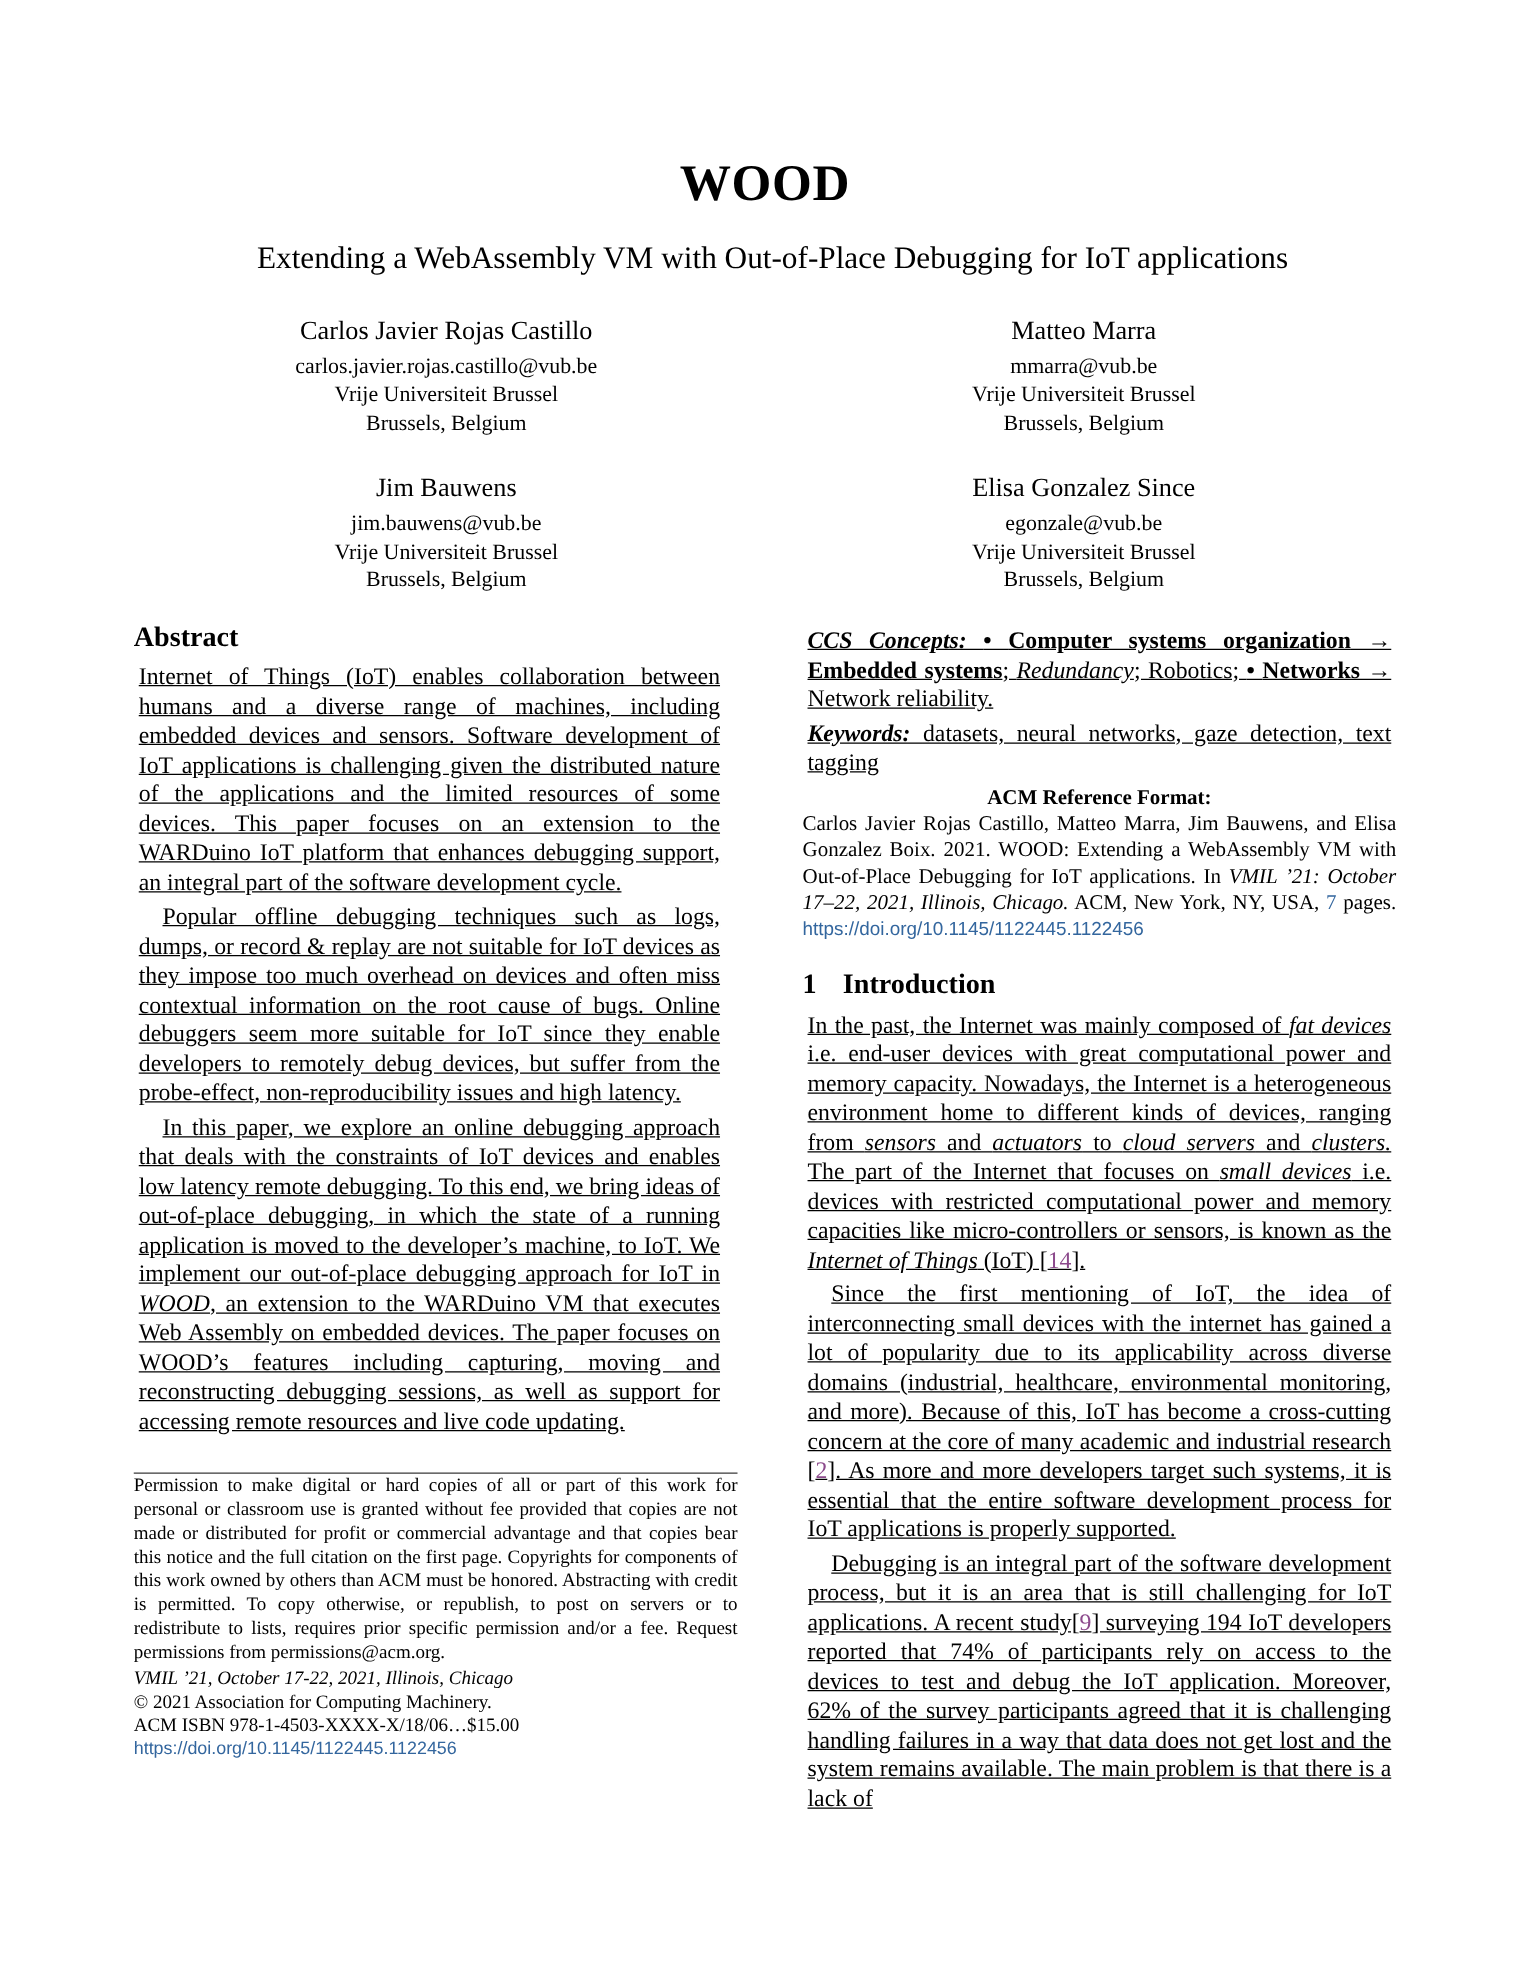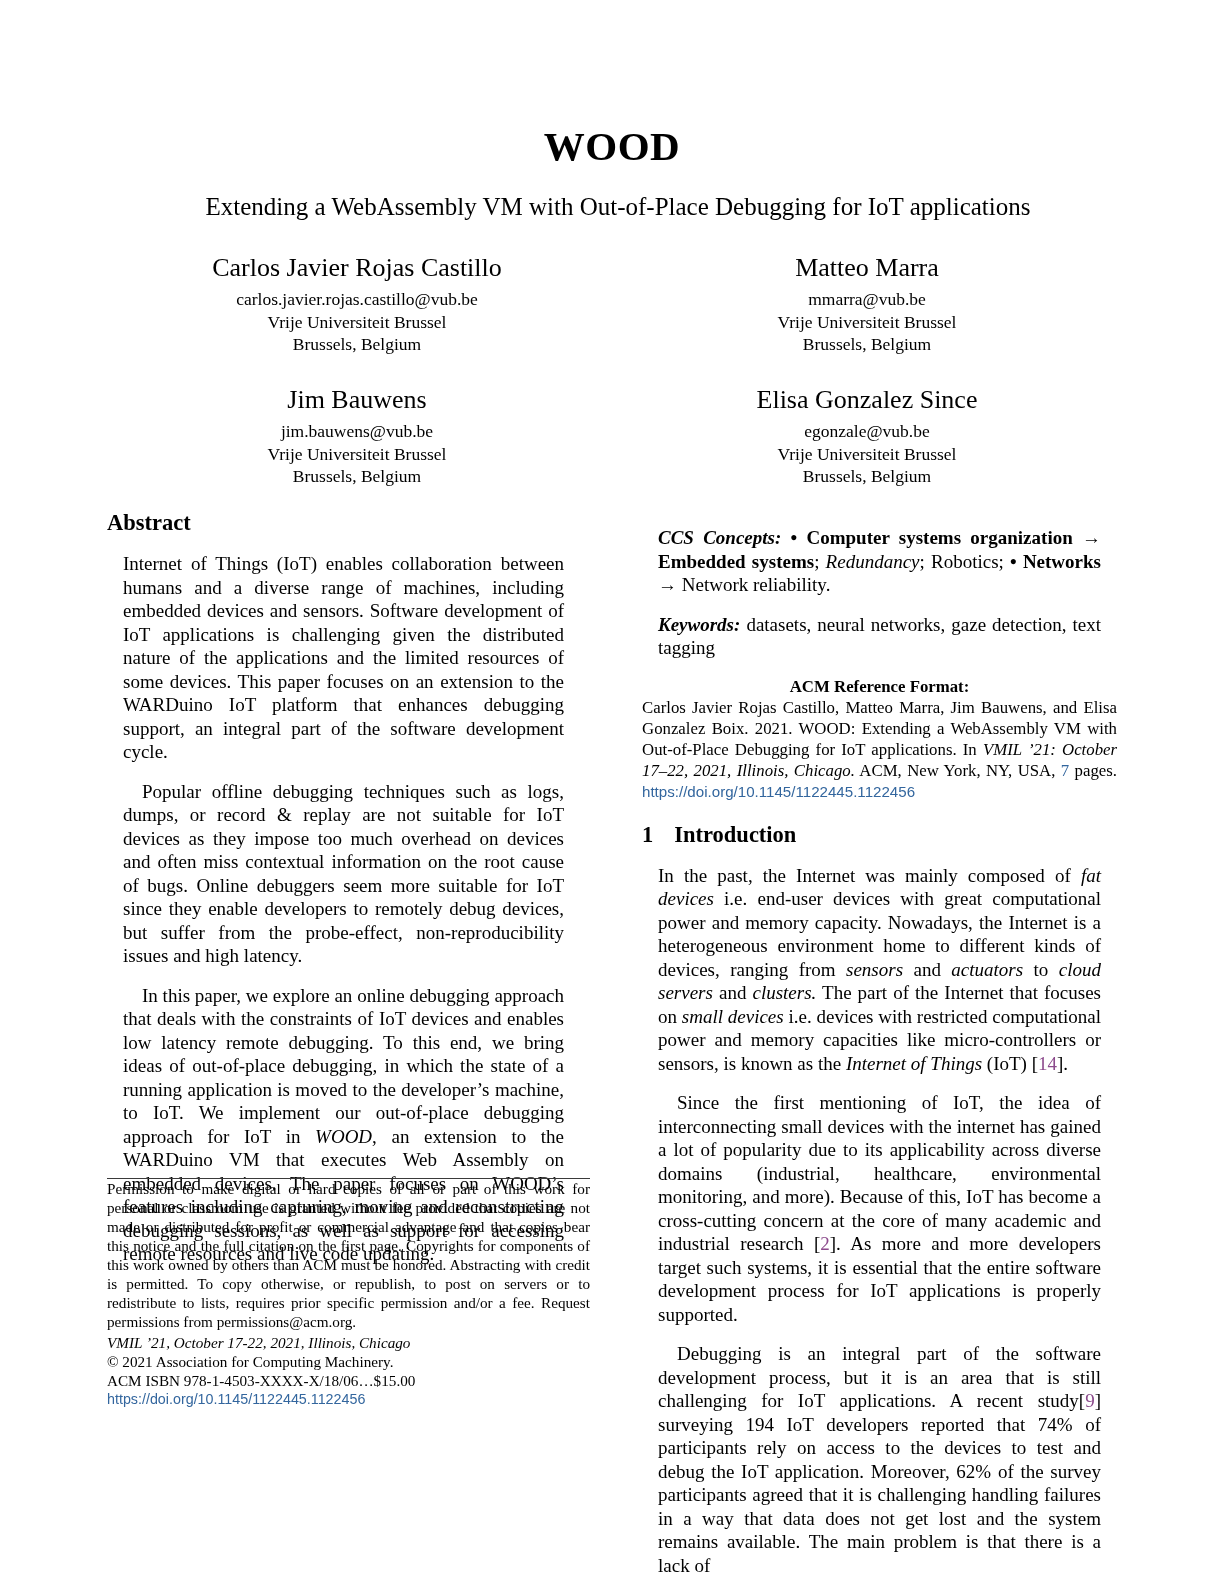--- a/index.html
+++ b/index.html
@@ -22,34 +22,34 @@
   
   .titleblock{text-align:center;padding-top:124px;}
   .title{font-size:41px;font-weight:bold;line-height:1.1;letter-spacing:0.5px;}
   .subtitle{font-size:25px;margin-top:24px;margin-left:12px;}
   
   .authors{
     width:1020px;margin:30px auto 0;
     display:grid;grid-template-columns:1fr 1fr;row-gap:27px;
   }
   .author{text-align:center;font-size:17.5px;line-height:1.3;}
-  .author .name{font-size:26px;margin-bottom:3px;}
+  .author .name{font-size:21px;margin-bottom:3px;}
   
   .columns{
     display:flex;gap:62px;
     padding:0 107px;margin-top:22px;
     text-align:justify;
   }
   .col{width:483px;}
   .col-right{width:485px;}
   h2.secheading{font-size:22.5px;font-weight:bold;text-align:left;}
   .abstract-heading{margin-bottom:7px;}
   .intro-heading{margin-top:20px;margin-bottom:9px;}
   .intro-heading .secnum{margin-right:21px;}
-  p.body-p{font-size:19px;line-height:23.5px;margin:16px;hyphens:auto;}
+  p.body-p{font-size:19px;line-height:23.5px;margin:4px;hyphens:auto;text-decoration:underline;}
   p.indent{text-indent:19px;}
   
   .st-i{font-style:italic;}
   .st-b{font-weight:bold;}
   .st-bi{font-weight:bold;font-style:italic;}
   .st-link{color:var(--link);}
   .st-url{color:var(--link);font-family:"Liberation Sans",sans-serif;font-size:0.9em;}
   .st-ref{color:var(--ref);}
   .ccs-p,.keywords-p{margin-bottom:15px;}
   .acmref{font-size:16.8px;line-height:21px;margin-bottom:14px;}

